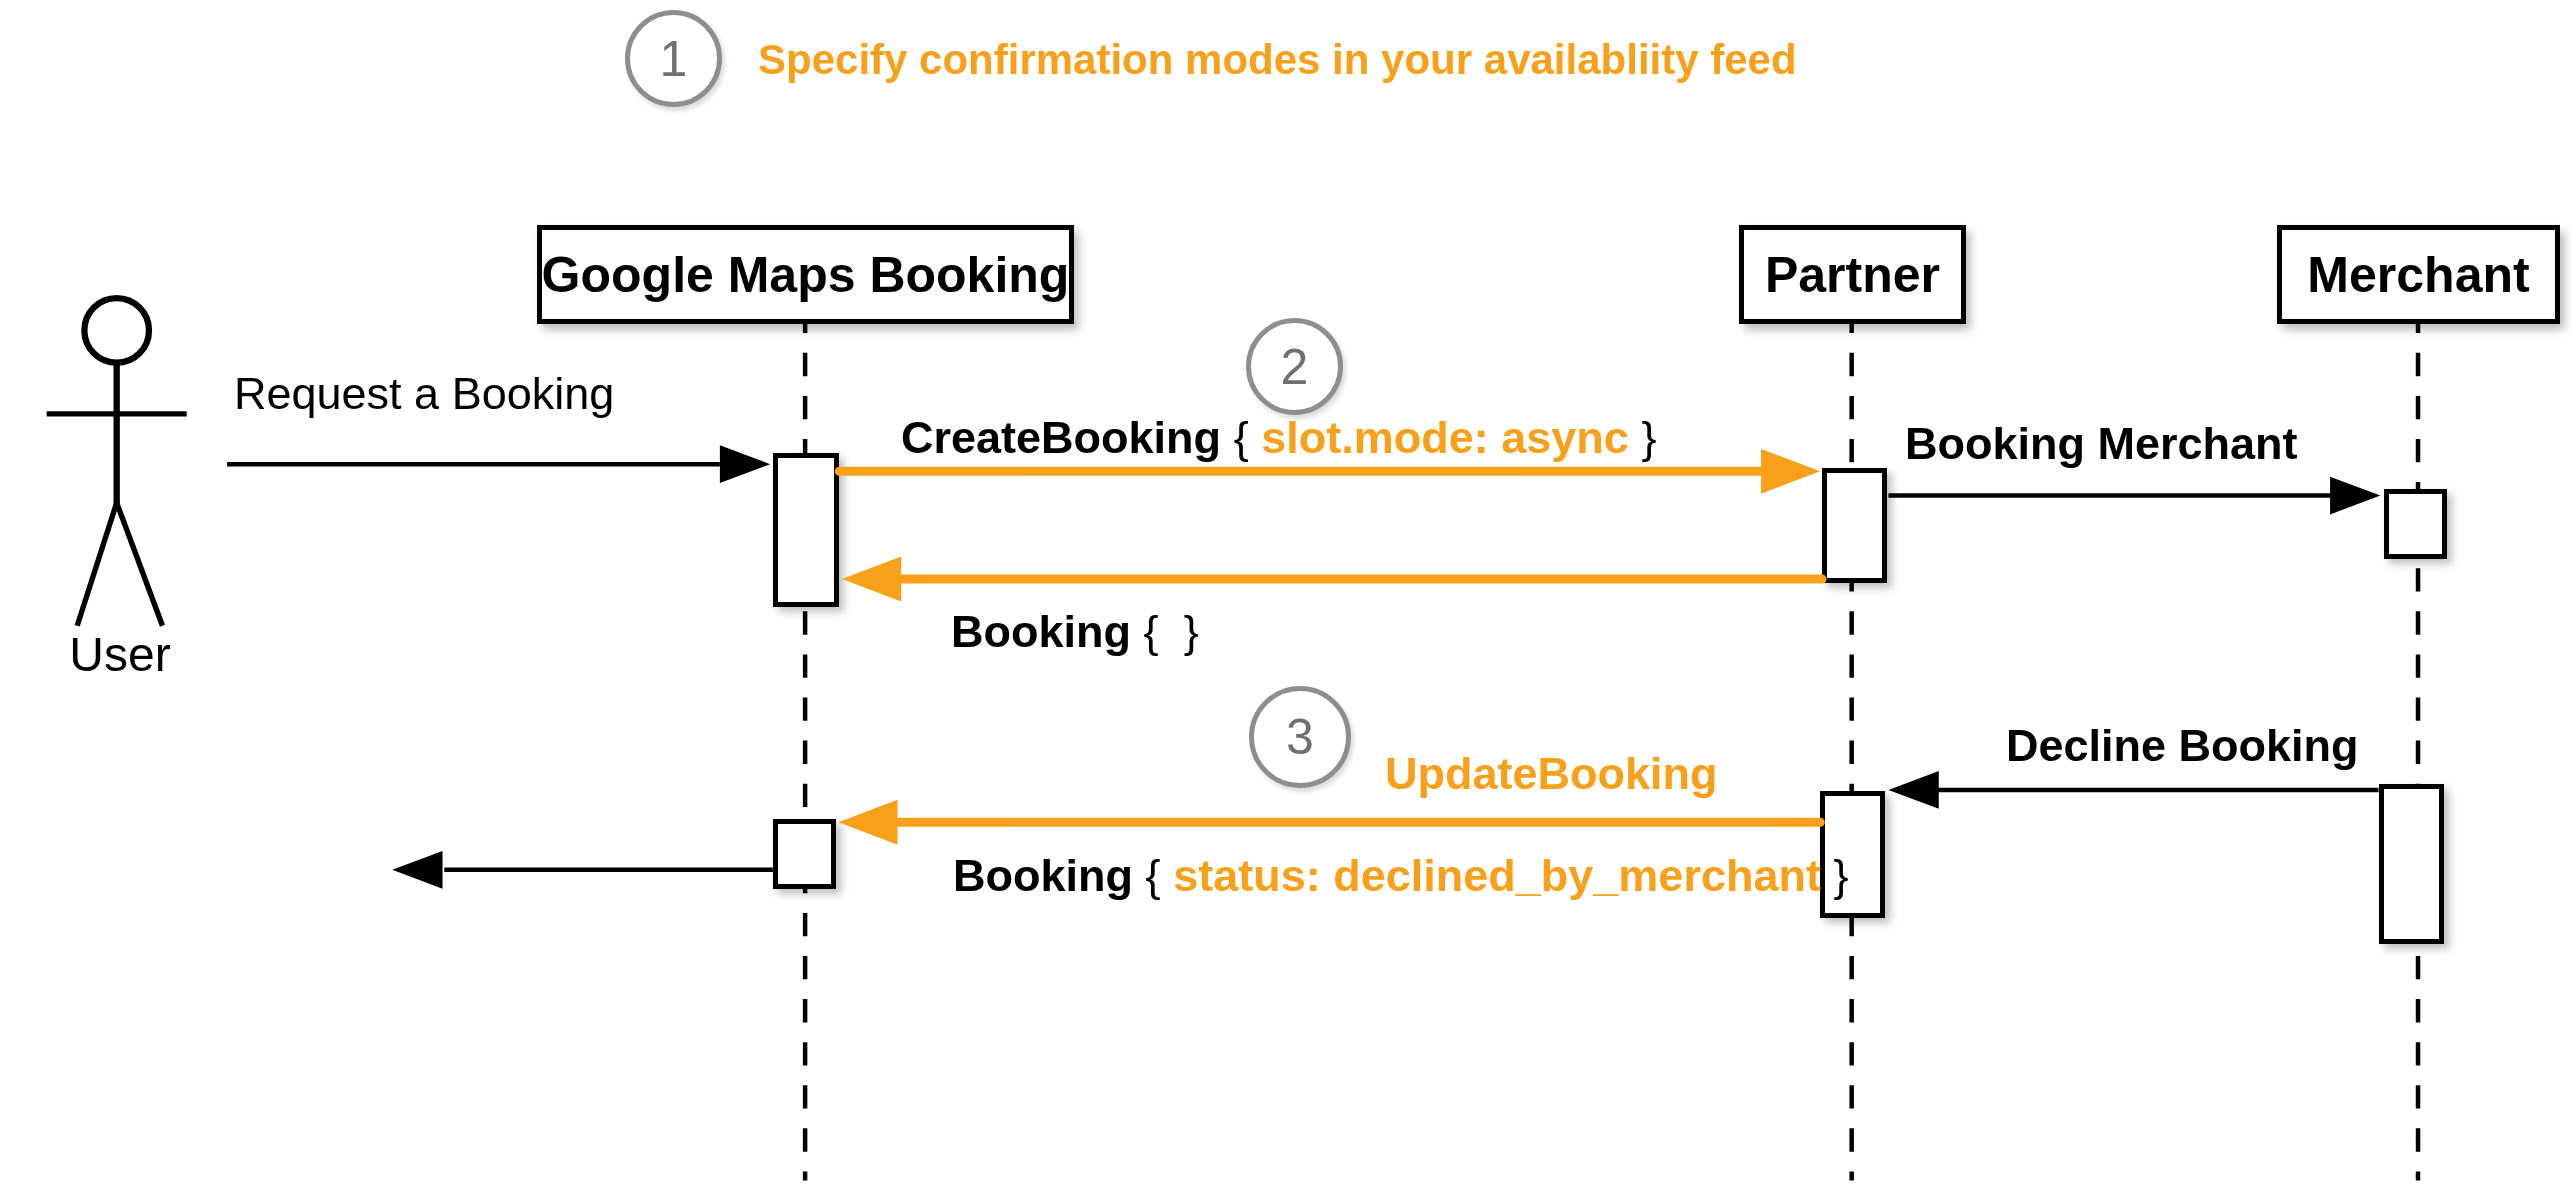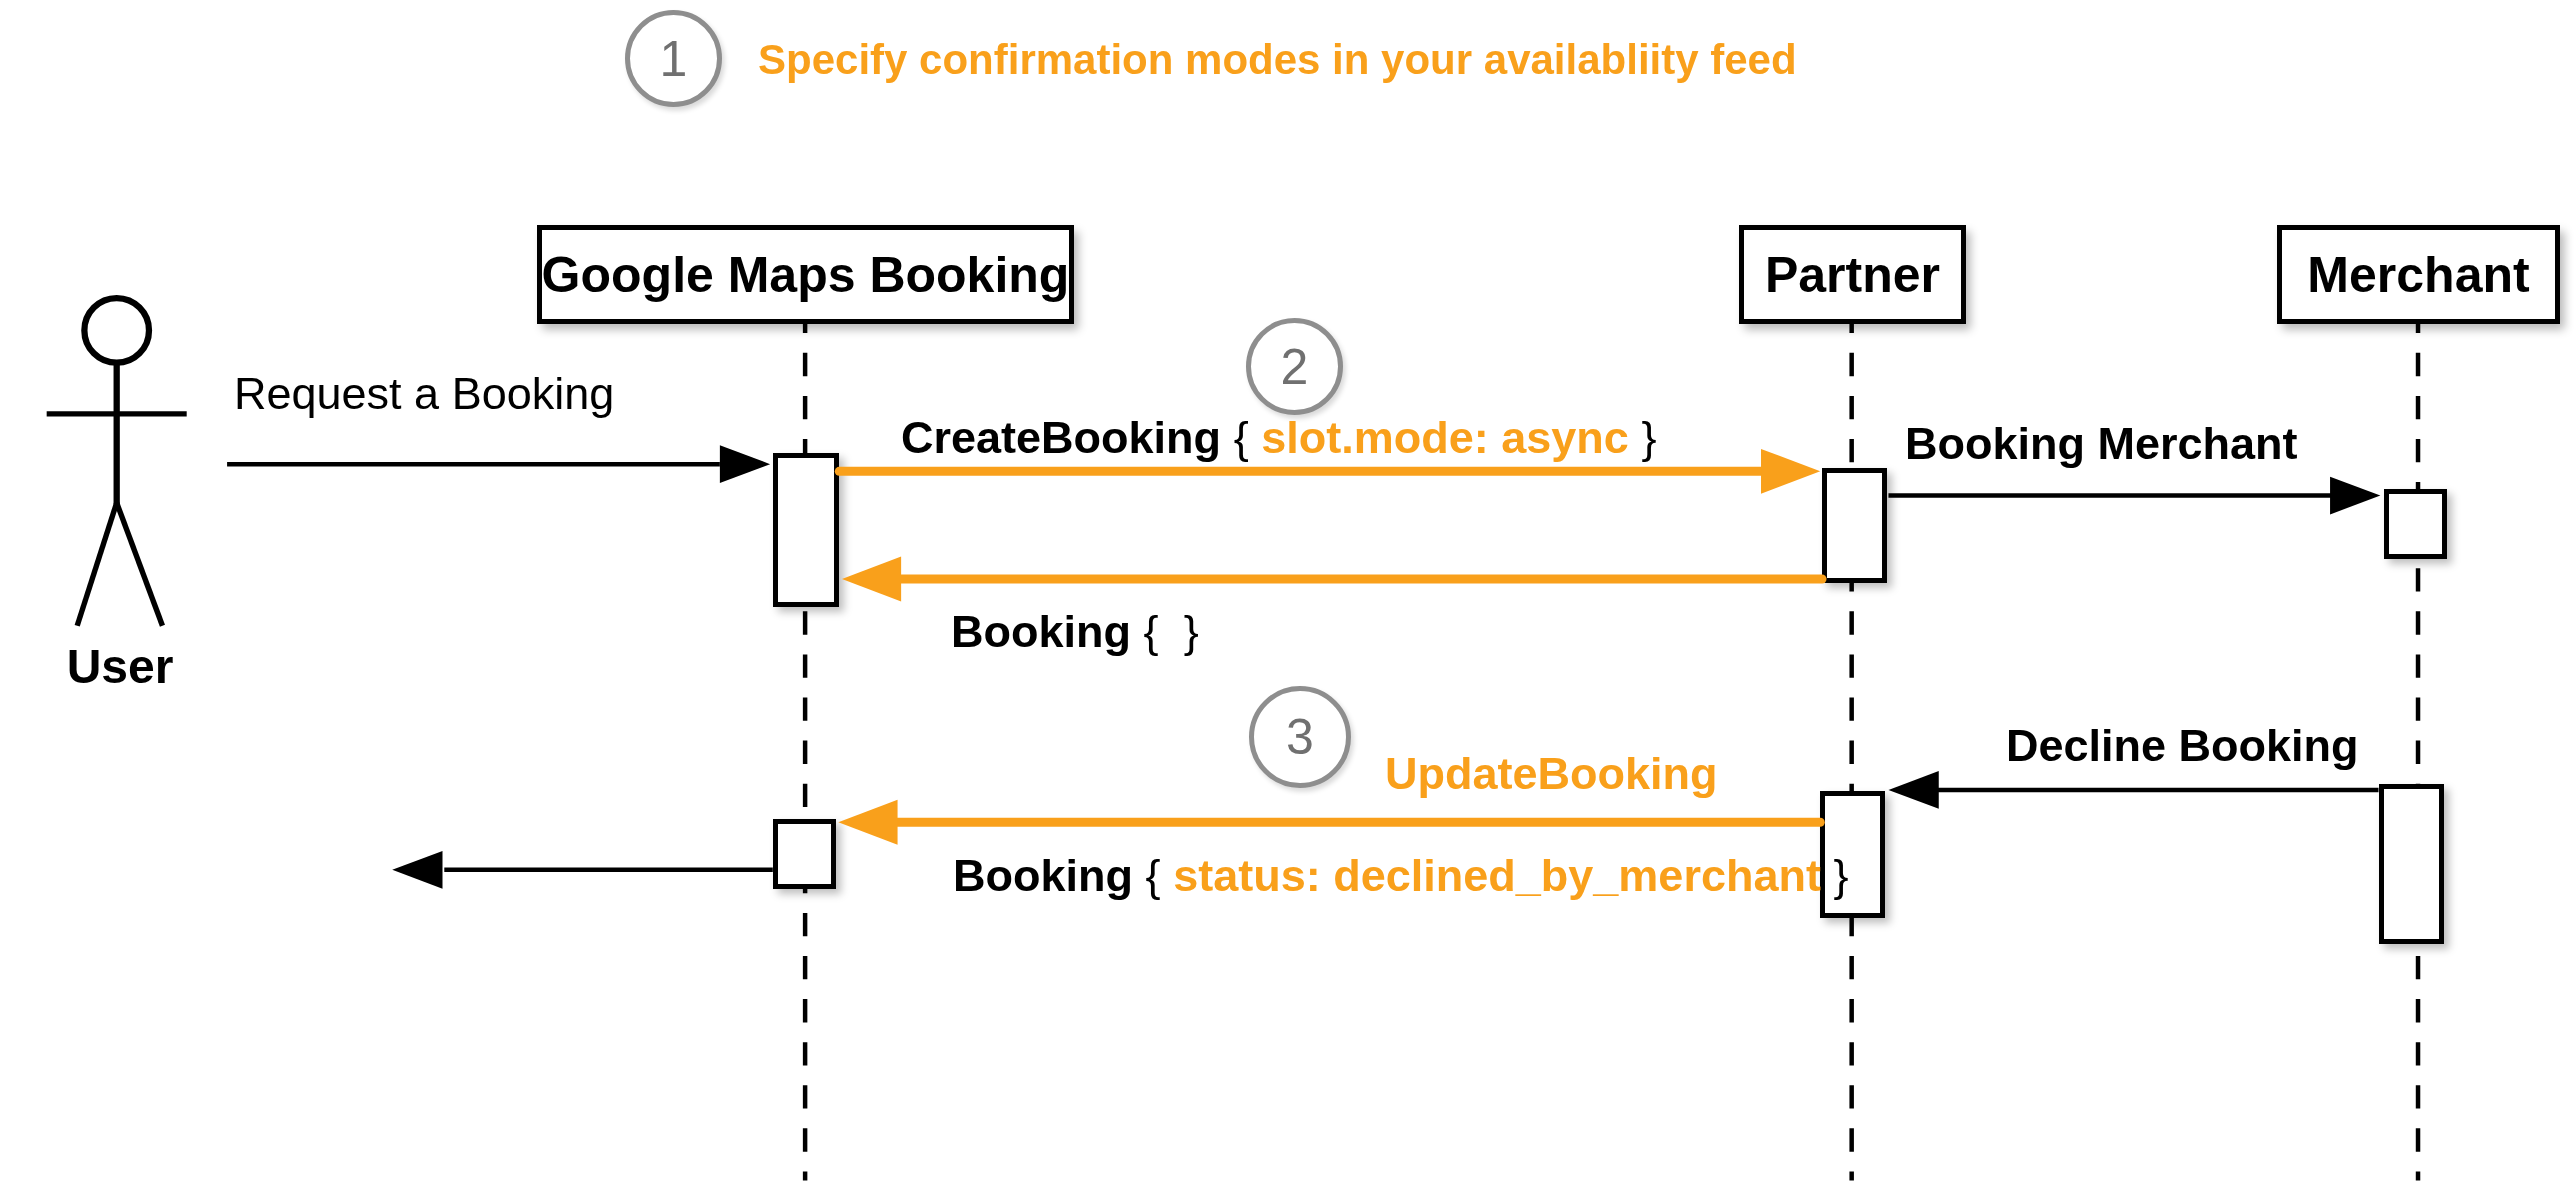--- a/index.html
+++ b/index.html
@@ -49,21 +49,21 @@
   .lbl-title{ left:758px; top:28px; font-size:42px; font-weight:bold; color:var(--orange); }
   .lbl-request{ left:234px; top:362px; }
   .lbl-create{ left:901px; top:406px; }
   .lbl-requested{ left:1905px; top:412px; font-weight:bold; }
   .lbl-pending{ left:951px; top:600px; }
   .lbl-decline{ left:2006px; top:714px; font-weight:bold; }
   .lbl-update{ left:1385px; top:742px; font-weight:bold; color:var(--orange); }
   .lbl-declined{ left:953px; top:844px; }
   .lbl-notify{ left:514px; top:787px; }
   .lbl-user{ left:48px; top:623px; width:144px; justify-content:center;
-             font-size:48px; font-weight:bold;margin-top:12px; }
+             font-size:48px; font-weight:normal; }
 </style>
 </head>
 <body>
 
 <div class="canvas">
 
   <svg class="layer" viewBox="0 0 2870 1320">
     <line x1="897" y1="345" x2="897" y2="1315" stroke="#000" stroke-width="5" stroke-dasharray="26 22"></line>
     <line x1="2063" y1="345" x2="2063" y2="1315" stroke="#000" stroke-width="5" stroke-dasharray="26 22"></line>
     <line x1="2694" y1="345" x2="2694" y2="1315" stroke="#000" stroke-width="5" stroke-dasharray="26 22"></line>

